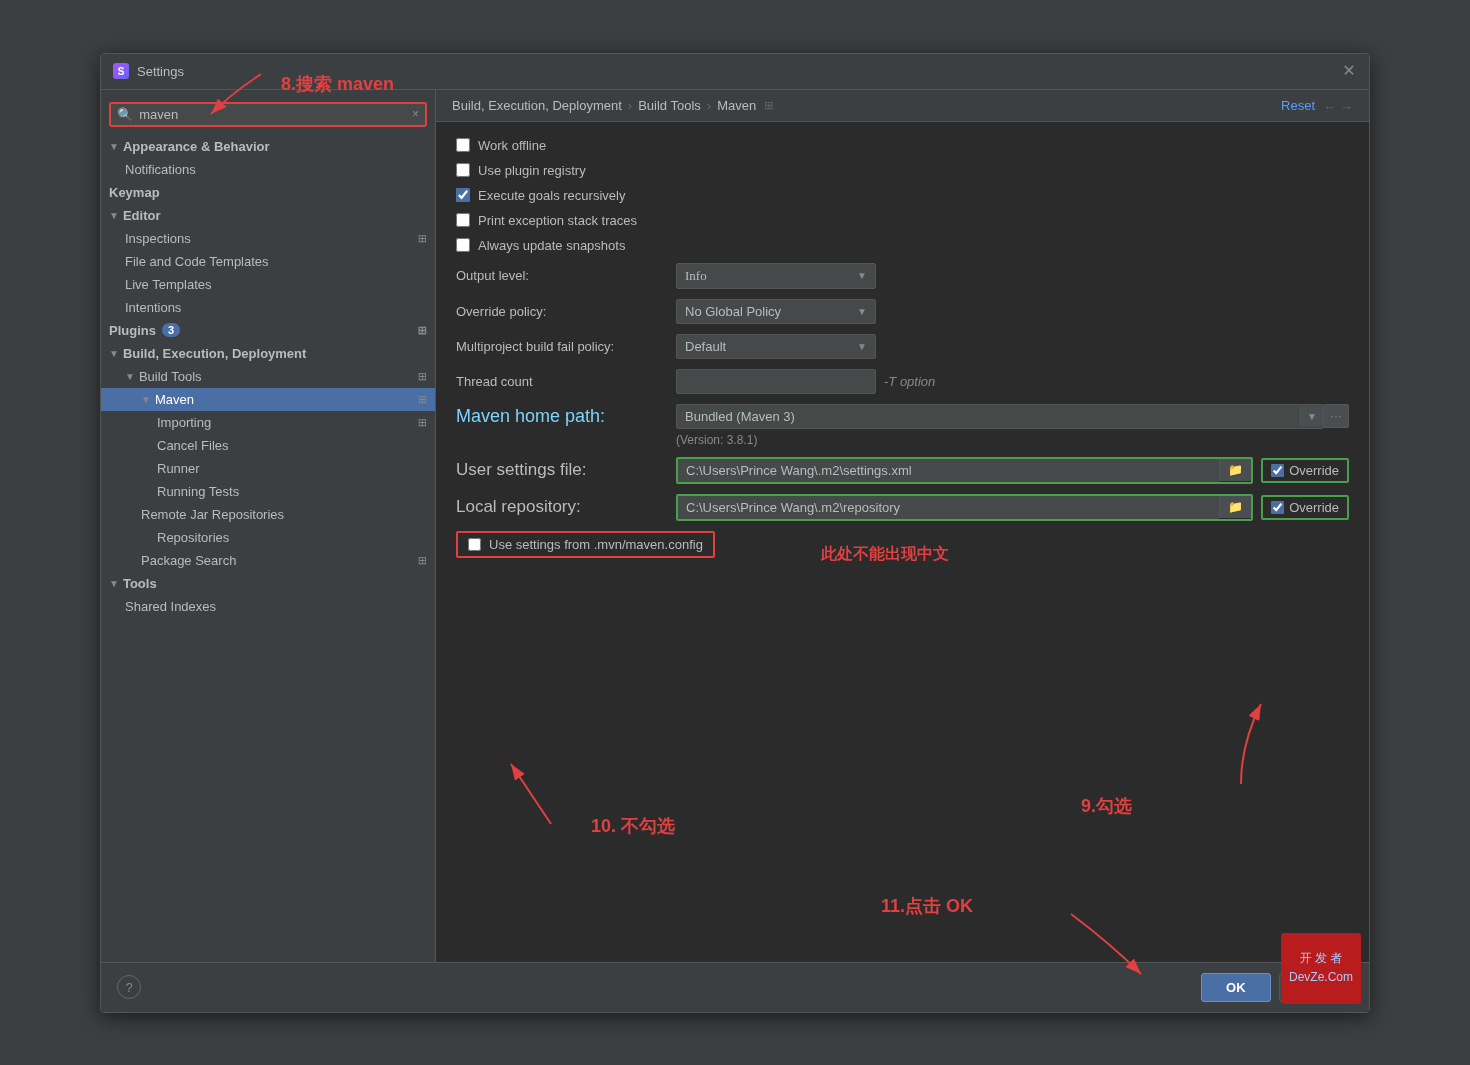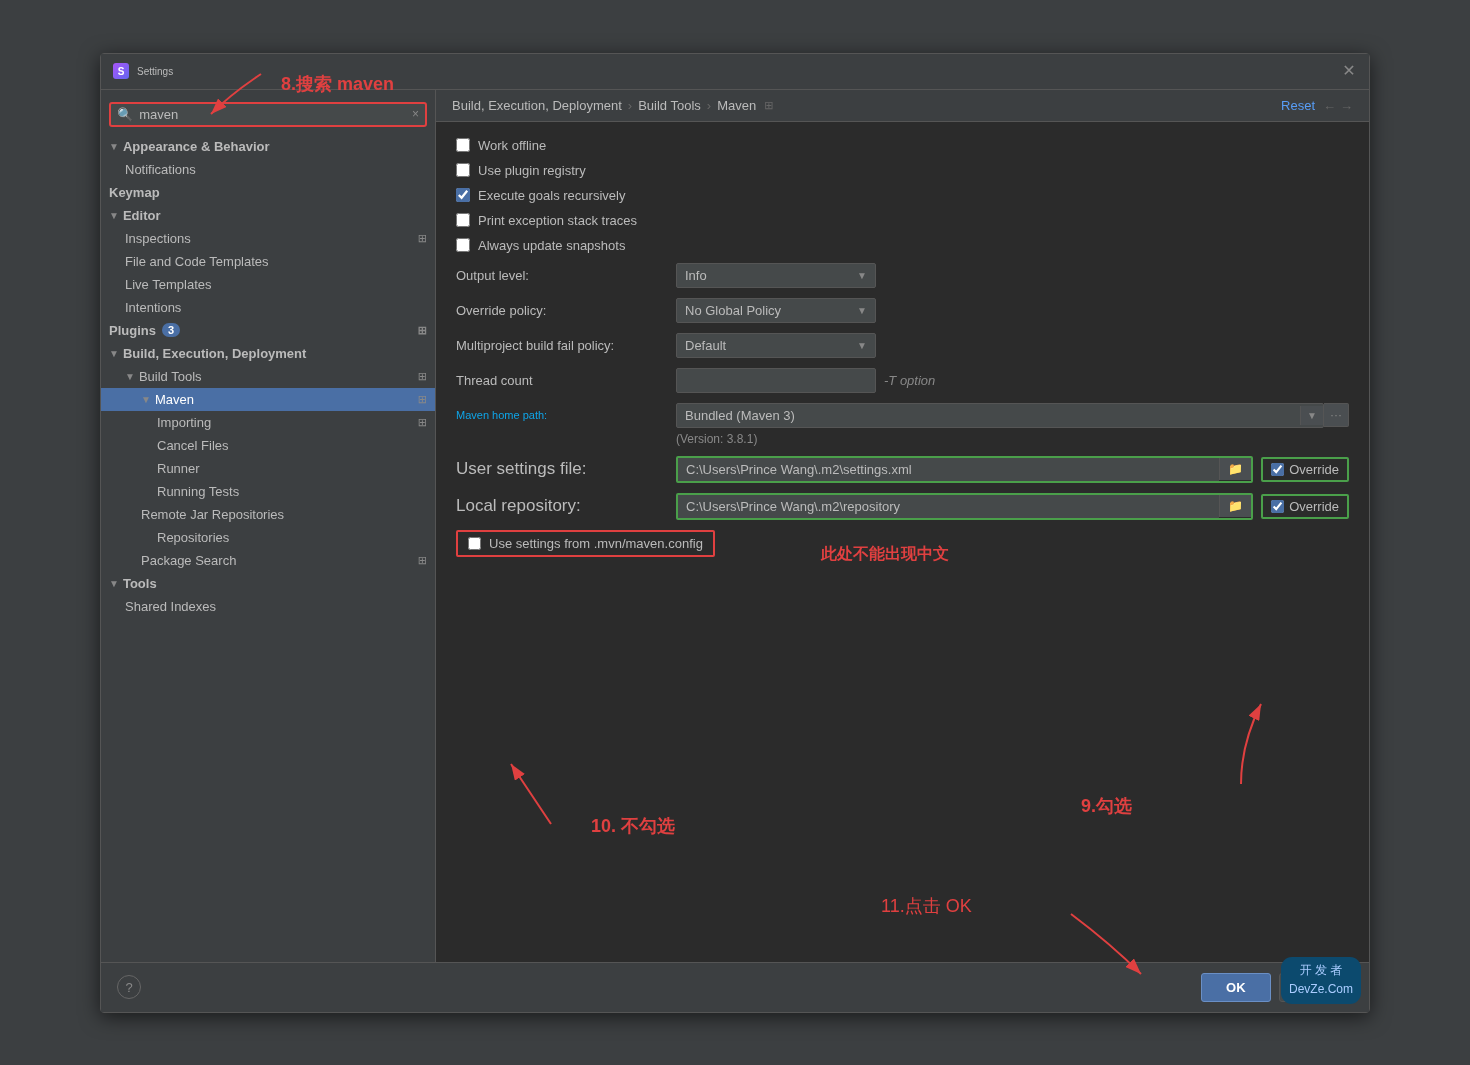--- a/index.html
+++ b/index.html
@@ -34,21 +34,21 @@
       flex-shrink: 0;
     }
     .title-bar-icon {
       width: 16px; height: 16px;
       background: linear-gradient(135deg, #a855f7, #6366f1);
       border-radius: 3px;
       margin-right: 8px;
       display: flex; align-items: center; justify-content: center;
       font-size: 10px; color: white; font-weight: bold;
     }
-    .title-bar-title { color: #bbb; font-size: 10px; flex: 1; }
+    .title-bar-title { color: #bbb; font-size: 13px; flex: 1; }
     .title-bar-close {
       width: 16px; height: 16px;
       cursor: pointer;
       color: #888;
       font-size: 16px;
       line-height: 16px;
       text-align: center;
     }
     .main-content {
       display: flex;
@@ -243,22 +243,22 @@
     .override-wrap input[type="checkbox"] {
       margin-right: 5px;
       accent-color: #4a6fa5;
     }
     .maven-home-row {
       display: flex;
       align-items: center;
       margin-bottom: 4px;
     }
     .maven-home-label {
-      color: #0ea5e9;
-      font-size: 11px;
+      color: #7dd3fc;
+      font-size: 18px;
       min-width: 220px;
       flex-shrink: 0;
     }
     .maven-home-input {
       flex: 1;
       display: flex;
       align-items: center;
       background: #45494a;
       border: 1px solid #555;
       border-radius: 2px;
@@ -500,21 +500,21 @@
           <input type="checkbox" id="print-exception" style="">
           <label class="checkbox-label" for="print-exception">Print exception stack traces</label>
         </div>
         <div class="checkbox-row">
           <input type="checkbox" id="always-update" style="">
           <label class="checkbox-label" for="always-update">Always update snapshots</label>
         </div>
 
         <div class="labeled-row">
           <span class="row-label">Output level:</span>
-          <div class="select-box" style="min-width:200px;">
+          <div class="select-box" style="min-width:200px;font-family:Liberation Serif, serif;">
             <span class="select-box-text">Info</span>
             <span class="select-arrow">▼</span>
           </div>
         </div>
 
         <div class="labeled-row">
           <span class="row-label">Override policy:</span>
           <div class="select-box" style="min-width:200px;">
             <span class="select-box-text">No Global Policy</span>
             <span class="select-arrow">▼</span>
@@ -614,26 +614,26 @@
 
     <svg style="position:absolute;top:610px;left:1100px;" width="100" height="130">
       <defs>
           <marker id="arrowhead3" markerWidth="8" markerHeight="6" refX="8" refY="3" orient="auto">
             <polygon points="0 0, 8 3, 0 6" fill="#e04040"></polygon>
           </marker>
         </defs>
       <path d="M40,120 Q40,80 60,40" stroke="#e04040" stroke-width="2" fill="none" marker-end="url(#arrowhead3)"></path>
     </svg>
 
-    <div style="position:absolute;top:840px;left:780px;color:#e04040;font-size:18px;font-weight:normal;">11.点击 OK</div>
+    <div style="position:absolute;top:840px;left:780px;color:#e04040;font-size:18px;font-weight:bold;">11.点击 OK</div>
 
     <svg style="position:absolute;top:850px;left:950px;" width="120" height="80">
       <defs>
           <marker id="arrowhead4" markerWidth="8" markerHeight="6" refX="8" refY="3" orient="auto">
             <polygon points="0 0, 8 3, 0 6" fill="#e04040"></polygon>
           </marker>
         </defs>
       <path d="M20,10 Q60,40 90,70" stroke="#e04040" stroke-width="2" fill="none" marker-end="url(#arrowhead4)"></path>
     </svg>
 
-    <div style="position:absolute;bottom:8px;right:8px;background:#0c4a6e;color:#aaccff;font-size:12px;padding:4px 8px;border-radius:11px;text-align:center;line-height:1.6;">开 发 者<br>DevZe.Com</div>
+    <div style="position:absolute;bottom:8px;right:8px;background:#b91c1c;color:#aaccff;font-size:12px;padding:16px 8px;border-radius:3px;text-align:center;line-height:1.6;">开 发 者<br>DevZe.Com</div>
   </div>
 </div>
 
 </body></html>

